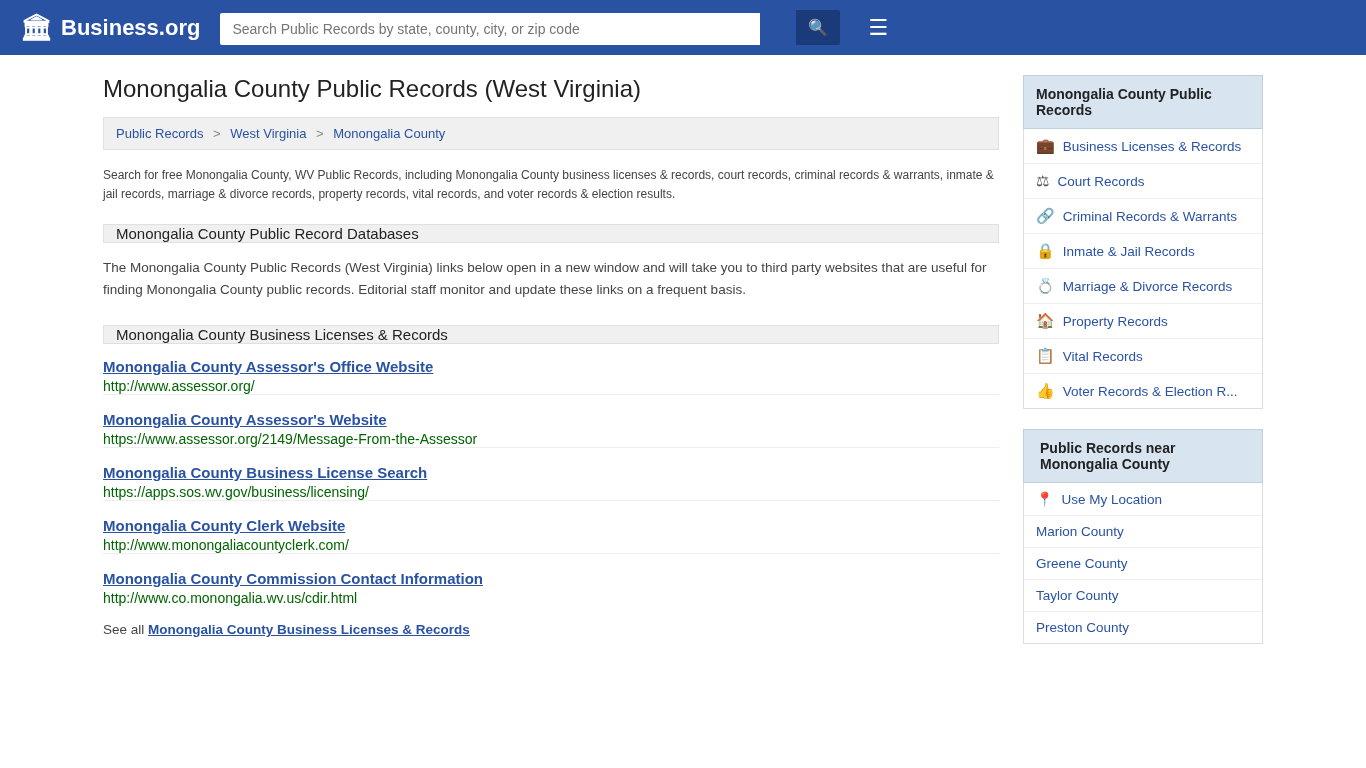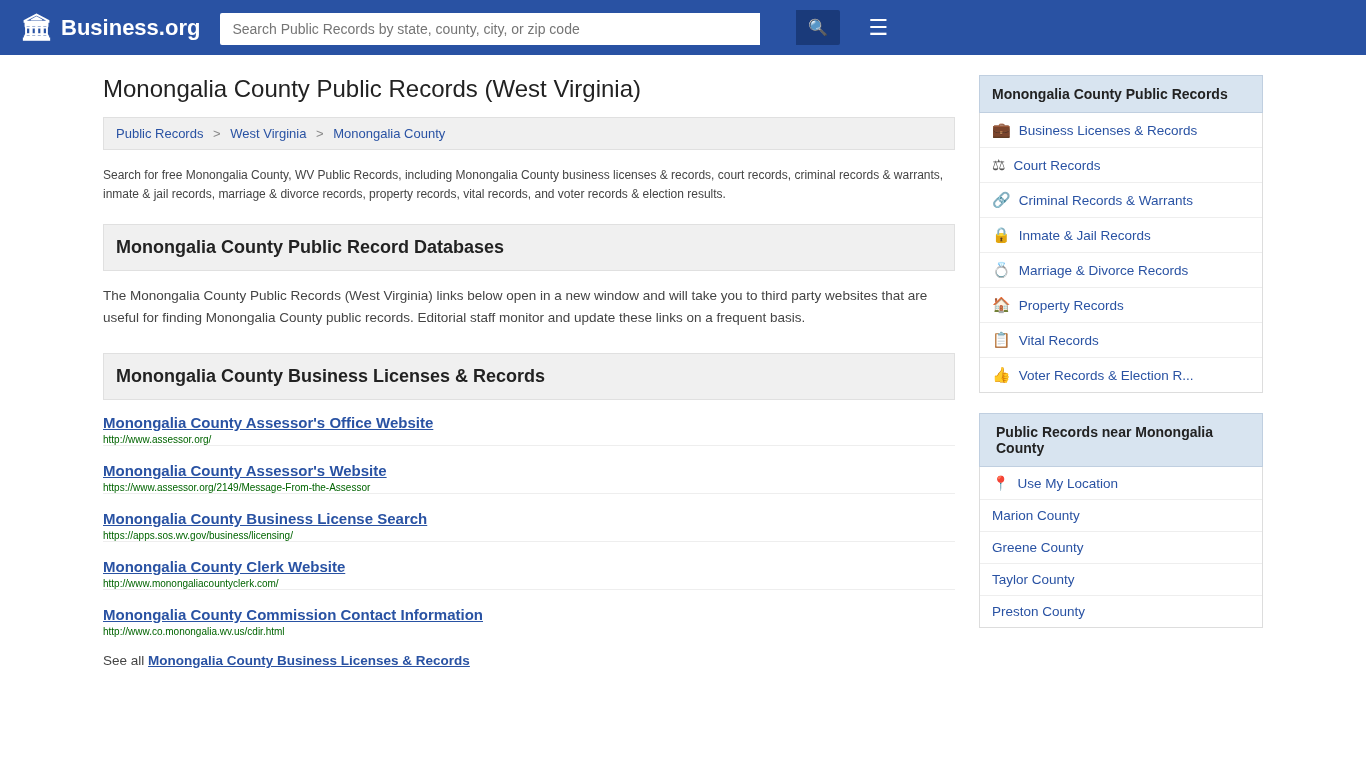--- a/index.html
+++ b/index.html
@@ -62,21 +62,21 @@
       max-width: 1200px;
       margin: 0 auto;
       padding: 20px 20px 40px;
       gap: 24px;
     }
     #main {
       flex: 1;
       min-width: 0;
     }
     #sidebar {
-      width: 284px;
+      width: 240px;
       flex-shrink: 0;
     }
 
     
     #page-title {
       font-size: 24px;
       font-weight: normal;
       color: #222;
       margin-bottom: 14px;
     }
@@ -93,23 +93,23 @@
 
     #intro-text {
       font-size: 12px;
       color: #444;
       line-height: 1.6;
       margin-bottom: 20px;
     }
 
     .section-header {
       background: #f0f0f0;
-      padding: 12px 12px;
-      font-size: 18px;
-      font-weight: bold;
+      padding: 0 12px;
+      font-size: 15px;
+      font-weight: normal;
       color: #222;
       border: 1px solid #e0e0e0;
       margin-bottom: 14px;
     }
 
     #db-description {
       font-size: 13.5px;
       color: #444;
       line-height: 1.6;
       margin-bottom: 24px;
@@ -121,21 +121,21 @@
       border-bottom: 1px solid #eee;
     }
     .record-entry:last-child { border-bottom: none; }
     .record-title a {
       font-size: 15px;
       font-weight: bold;
       color: #2952a3;
       text-decoration: underline;
     }
     .record-url {
-      font-size: 10px;
+      font-size: 14px;
       color: #006400;
       margin-top: 3px;
     }
     .record-url a { color: #006400; text-decoration: none; }
 
     .see-all {
       font-size: 13.5px;
       color: #444;
       margin-top: 8px;
     }

